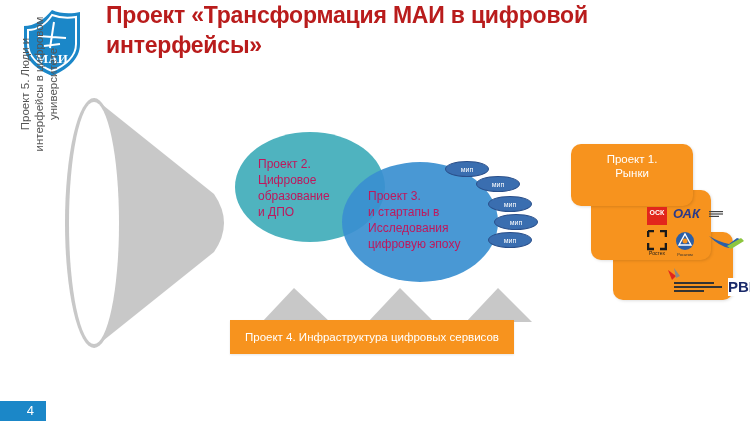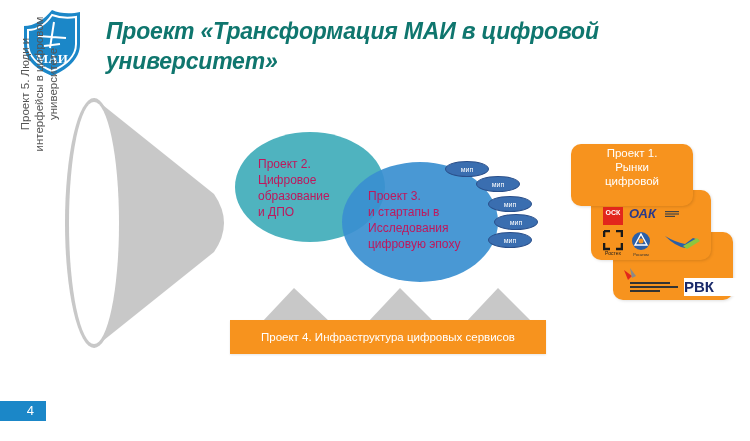--- a/index.html
+++ b/index.html
@@ -7,24 +7,23 @@
     width: 750px; height: 441px; position: relative; overflow: hidden;
     background: #ffffff; font-family: "Liberation Sans", sans-serif;
   }
   .abs { position: absolute; }
 
   
   #logo { left: 20px; top: 8px; width: 64px; height: 70px; }
 
   
   #title {
-    left: 106px; top: 16px; width: 560px;
-    color: #0f766e; font-weight: bold; font-size: 23px; line-height: 30px;
+    left: 106px; top: 0; width: 560px;
+    color: #b91c1c; font-weight: bold; font-size: 23px; line-height: 30px;
     letter-spacing: -0.2px;
-    font-style: italic;
   }
 
   
   #funnel { left: 64px; top: 96px; width: 170px; height: 254px; }
   #p5text {
     left: 18px; top: 209px; width: 250px; height: 48px;
     transform: rotate(-90deg); transform-origin: 0 0;
     color: #555; font-size: 11.5px; line-height: 14px; text-align: center;
     position: absolute;
   }
@@ -45,43 +44,43 @@
 
   
   .card {
     position: absolute; background: #f7931e; border-radius: 10px;
     box-shadow: 1px 1px 3px rgba(0,0,0,0.12);
   }
   #card1 { left: 571px; top: 144px; width: 122px; height: 62px; z-index: 3; }
   #card2 { left: 591px; top: 190px; width: 120px; height: 70px; z-index: 2; border-top-left-radius: 6px; }
   #card3 { left: 613px; top: 232px; width: 120px; height: 68px; z-index: 1; }
   #p1text {
-    position: absolute; left: 571px; top: 146px; width: 122px; z-index: 5;
+    position: absolute; left: 571px; top: 152px; width: 122px; z-index: 5;
     color: #fff; font-size: 11.5px; line-height: 14px; text-align: center;
   }
   #p1text span { display: block; }
 
   
-  .logo-box { position: absolute; z-index: 6; }
+  .logo-box { position: absolute; z-index: 6; margin-left: 44px; }
   #lg-osk { left: 603px; top: 207px; width: 20px; height: 18px; background: #e2261c; color: #fff; font-size: 7px; font-weight: bold; text-align: center; line-height: 12px; }
   #lg-oak { left: 629px; top: 207px; width: 36px; height: 14px; color: #2a3a8a; font-size: 13px; font-style: italic; font-weight: bold; line-height: 14px; }
   #lg-oak-sub { left: 665px; top: 211px; width: 16px; height: 6px; font-size: 4px; color: #333; line-height: 3px; }
   #lg-rostec { left: 603px; top: 230px; width: 20px; height: 26px; }
   #lg-rosatom { left: 630px; top: 231px; width: 22px; height: 26px; }
   #lg-wing { left: 663px; top: 232px; width: 38px; height: 20px; }
   #lg-asi { left: 622px; top: 266px; width: 58px; height: 28px; }
   #lg-rvk {
     left: 684px; top: 278px; width: 64px; height: 18px; background: #fff;
     color: #1a2a6a; font-size: 15px; font-weight: bold; text-align: left; line-height: 18px;
   }
 
   
   #triangles { left: 262px; top: 288px; width: 270px; height: 34px; }
   #infra {
-    left: 230px; top: 320px; width: 316px; height: 34px; background: #f7931e;
+    left: 230px; top: 320px; width: 284px; height: 34px; background: #f7931e;
     color: #fff; font-size: 11.5px; line-height: 34px; text-align: center;
     box-shadow: 0 1px 2px rgba(0,0,0,0.1);
   }
 
   
   #pagenum {
     left: 0; top: 401px; width: 46px; height: 20px; background: #1b87c8;
     color: #fff; font-size: 13px; line-height: 20px; text-align: right; padding-right: 0;
   }
   #pagenum span { padding-right: 12px; }
@@ -93,21 +92,21 @@
   <svg width="64" height="70" viewBox="0 0 64 70">
     <path d="M32 2 C40 6 52 6 60 4 L60 36 C60 52 46 62 32 68 C18 62 4 52 4 36 L4 18 C14 18 24 12 32 2 Z" fill="#1b87c8"></path>
     <path d="M32 7 C40 10 50 10 56 9 L56 36 C56 49 44 58 32 63 C20 58 8 49 8 36 L8 22 C17 22 26 16 32 7 Z" fill="none" stroke="#ffffff" stroke-width="2"></path>
     <path d="M34 14 L30 40 M18 28 L46 30 M24 38 L40 36" stroke="#ffffff" stroke-width="2" fill="none"></path>
     <text x="32" y="55" text-anchor="middle" fill="#ffffff" font-family="Liberation Serif, serif" font-size="13" font-weight="bold">МАИ</text>
   </svg>
 </div>
 
 <div id="title" class="abs">
   <div>Проект «Трансформация МАИ в цифровой</div>
-  <div>университет»</div>
+  <div>интерфейсы»</div>
 </div>
 
 <div id="funnel" class="abs">
   <svg width="170" height="254" viewBox="0 0 170 254">
     <path d="M30 2 L150 98 Q170 127 150 156 L30 252 Z" fill="#c8c8c8"></path>
     <ellipse cx="30" cy="127" rx="29" ry="125" fill="#c8c8c8"></ellipse>
     <ellipse cx="30" cy="127" rx="25" ry="121" fill="#ffffff"></ellipse>
   </svg>
 </div>
 <div id="p5text">
@@ -140,21 +139,20 @@
 <div class="mip" style="left:488px; top:196px;">мип</div>
 <div class="mip" style="left:494px; top:214px;">мип</div>
 <div class="mip" style="left:488px; top:232px;">мип</div>
 
 <div id="card3" class="card"></div>
 <div id="card2" class="card"></div>
 <div id="card1" class="card"></div>
 <div id="p1text">
   <span>Проект 1.</span>
   <span>Рынки</span>
-  <span>цифровой</span>
 </div>
 
 <div id="lg-osk" class="logo-box">ОСК</div>
 <div id="lg-oak" class="logo-box">ОАК</div>
 <div id="lg-oak-sub" class="logo-box">
   <svg width="16" height="6">
       <rect x="0" y="0" width="14" height="1.2" fill="#444"></rect>
       <rect x="0" y="2.4" width="14" height="1.2" fill="#444"></rect>
       <rect x="0" y="4.8" width="10" height="1.2" fill="#444"></rect>
     </svg>

